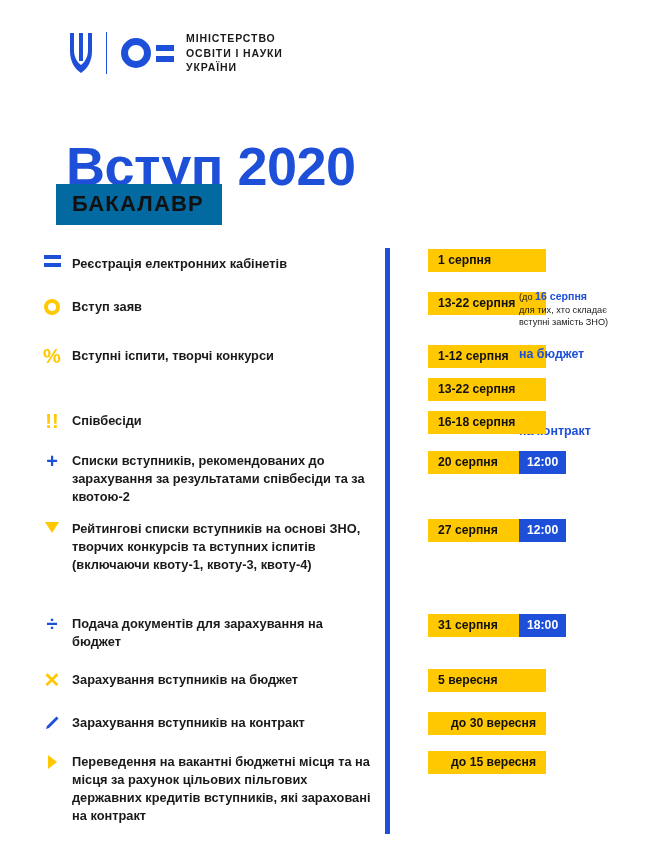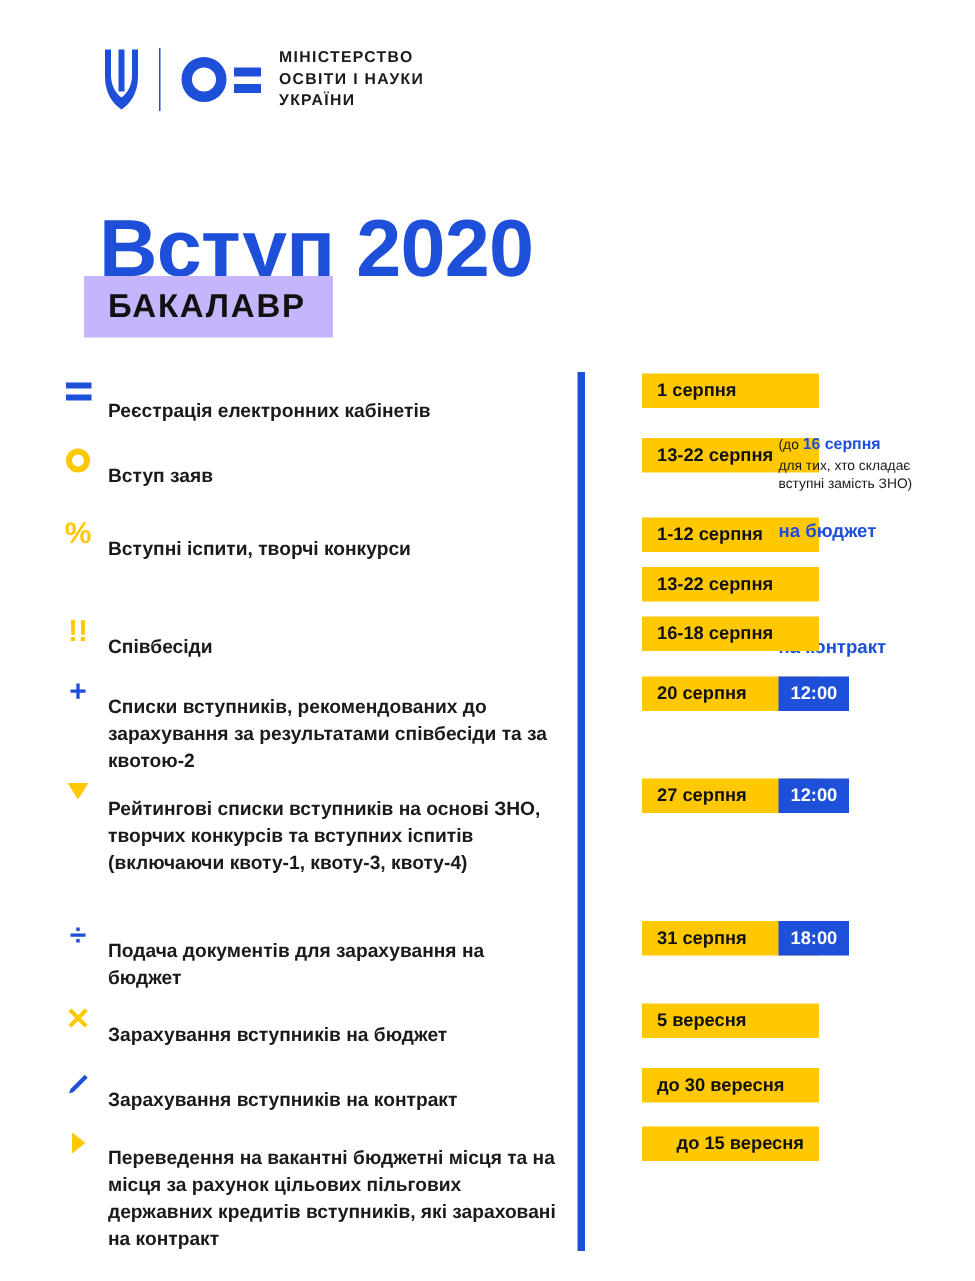--- a/index.html
+++ b/index.html
@@ -84,21 +84,21 @@
     font-weight: bold;
     color: #1e4fd8;
     letter-spacing: -0.5px;
     line-height: 1;
     margin-top: 37px;
   }
   .subtitle {
     position: absolute;
     left: 56px;
     top: 184px;
-    background: #c4b5fd;
+    background: #0369a1;
     color: #111111;
     font-size: 22px;
     font-weight: bold;
     letter-spacing: 1.2px;
     padding: 7px 18px 8px 16px;
   }
 
   
   .timeline-line {
     position: absolute;
@@ -123,21 +123,21 @@
     text-align: center;
     color: #ffc800;
     font-weight: bold;
     font-size: 20px;
     line-height: 18px;
   }
   .icon-cell.blue { color: #1e4fd8; }
   .label {
     position: absolute;
     left: 38px;
-    top: 10px;
+    top: 0;
     width: 300px;
     font-size: 12.8px;
     font-weight: bold;
     line-height: 1.42;
     color: #1a1a1a;
   }
 
   .date-chip {
     position: absolute;
     background: #ffc800;
@@ -311,21 +311,21 @@
     <div class="date-chip" style="top:-2px;">5 вересня</div>
   </div>
 
   <div class="row" style="top:714px;">
     <div class="icon-cell">
       <svg width="16" height="16" viewBox="0 0 16 16" style="margin-top:1px;">
         <path d="M12.5 1.5 L14.5 3.5 L5 13 L2 14 L3 11 Z" fill="#1e4fd8"></path>
       </svg>
     </div>
     <div class="label">Зарахування вступників на контракт</div>
-    <div class="date-chip" style="top:-2px;">до 30 вересня</div>
+    <div class="date-chip" style="top:-2px;text-align:right;">до 30 вересня</div>
   </div>
 
   <div class="row" style="top:753px;">
     <div class="icon-cell">
       <div class="ico-tri"></div>
     </div>
     <div class="label">Переведення на вакантні бюджетні місця та на місця за рахунок цільових пільгових державних кредитів вступників, які зараховані на контракт</div>
     <div class="date-chip" style="top:-2px;text-align:right;">до 15 вересня</div>
   </div>
 

